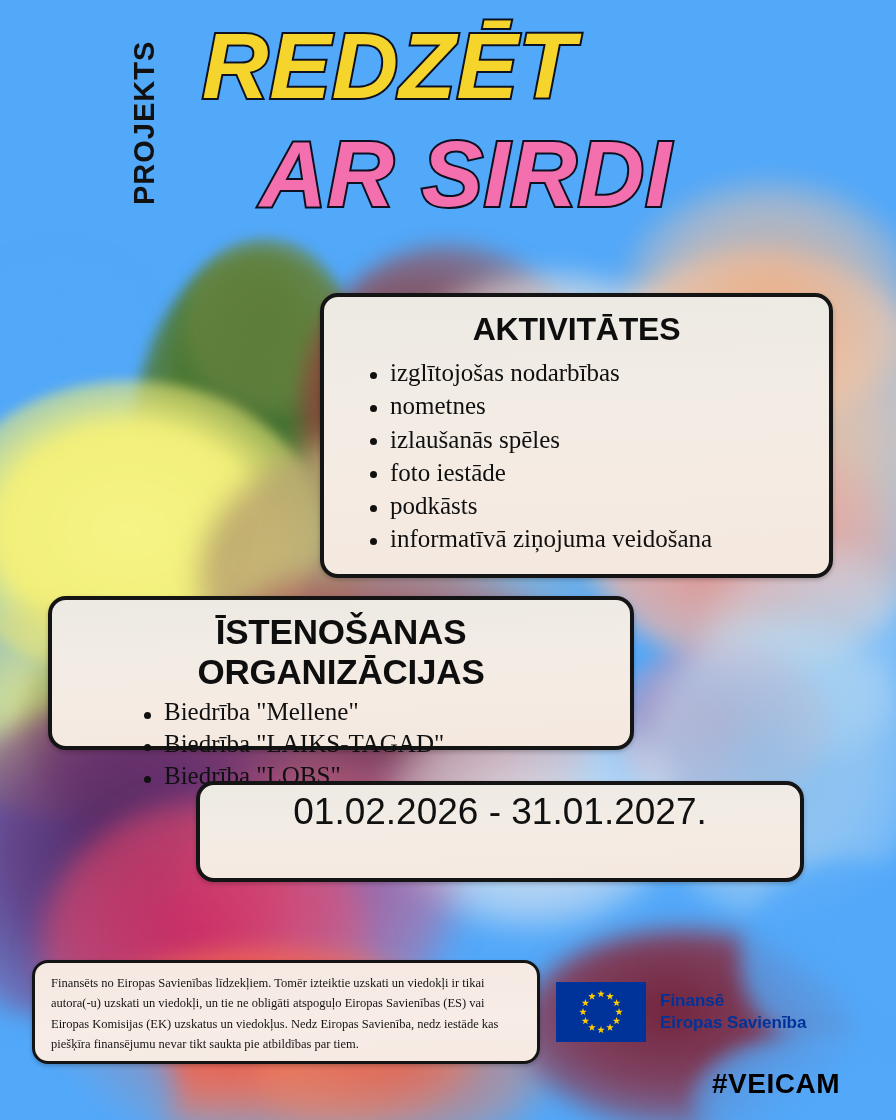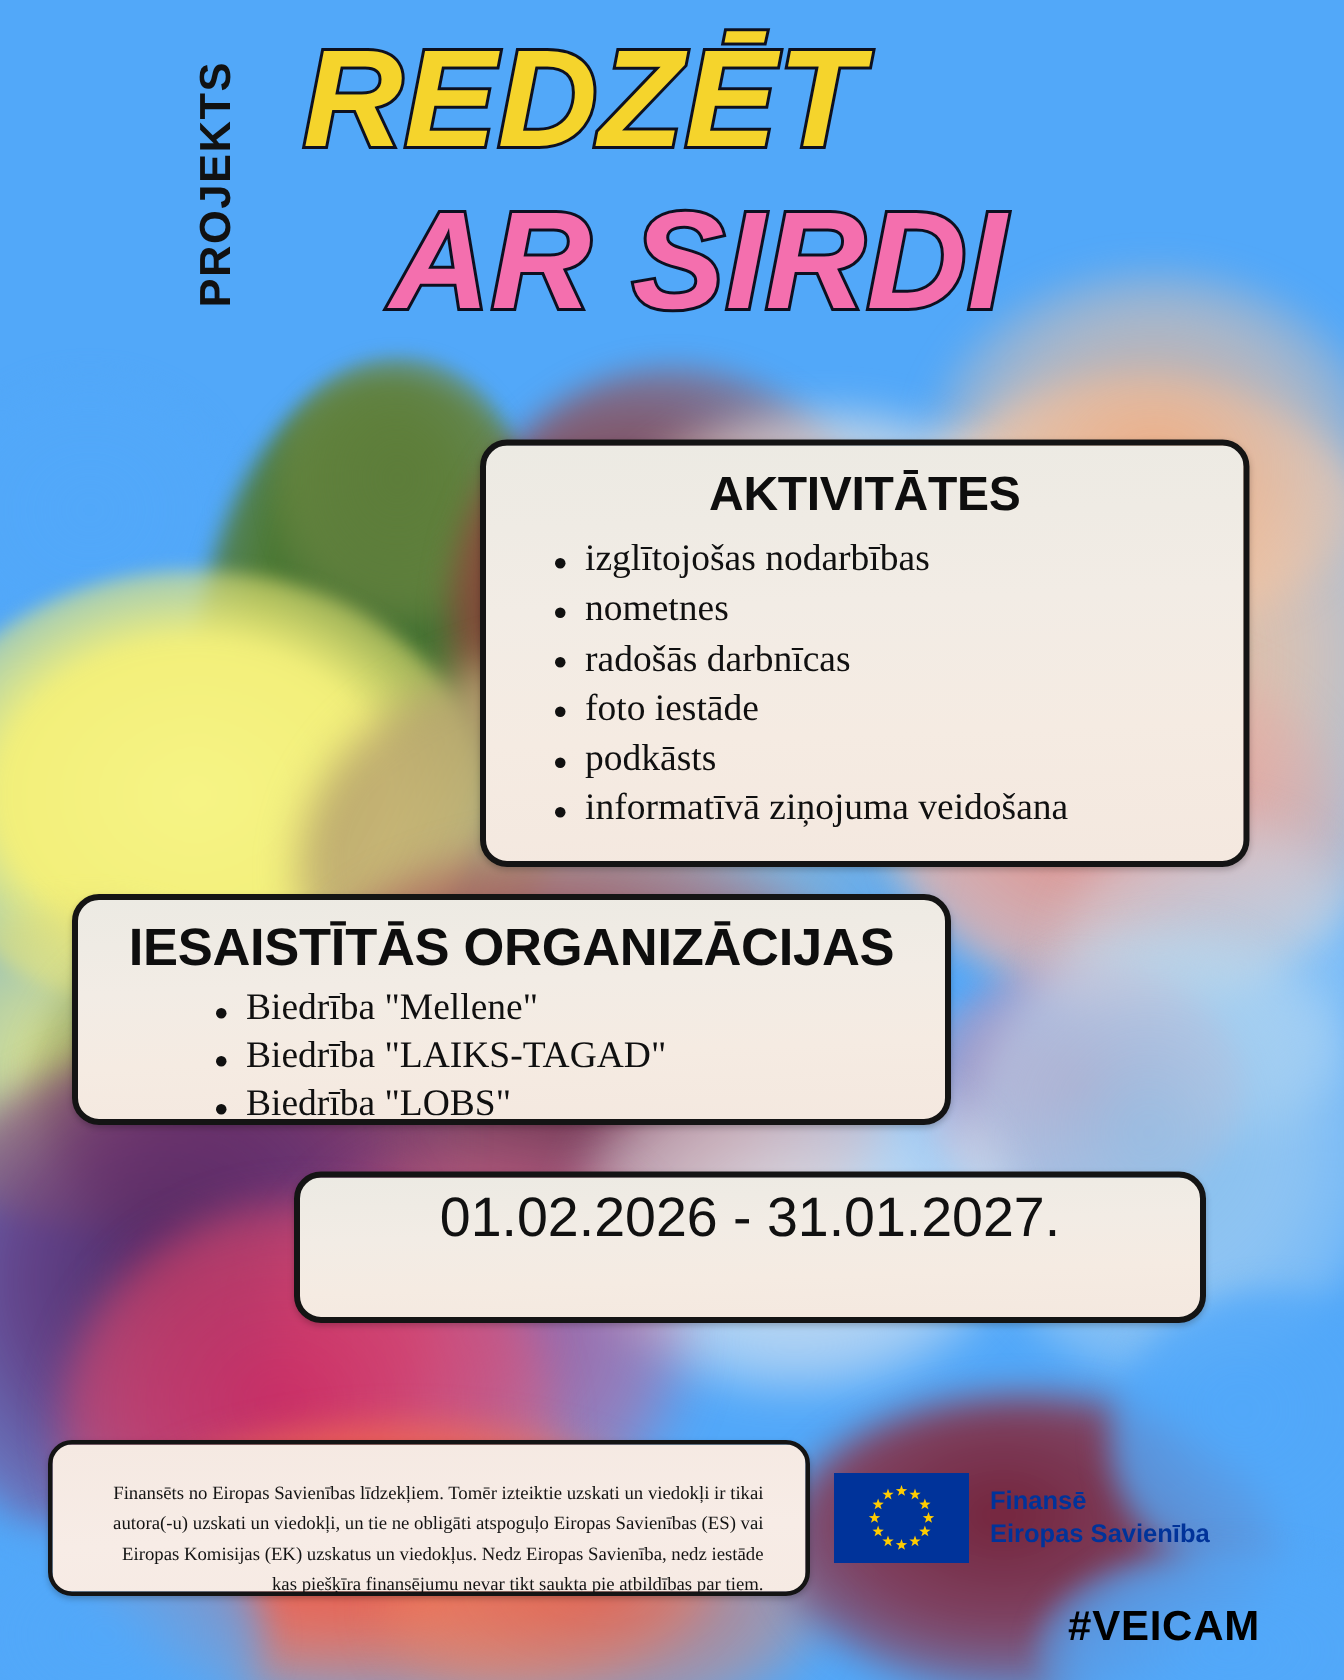--- a/index.html
+++ b/index.html
@@ -294,25 +294,25 @@
   
   #card-disclaimer {
     left: 32px; top: 960px;
     width: 508px; height: 104px;
     border-width: 3px;
     border-radius: 16px;
     padding: 10px 16px;
     background: linear-gradient(178deg, #f5e9e2 0%, #f7ece6 60%, #f6eae3 100%);
   }
   #card-disclaimer p {
-    margin: 12px;
+    margin: 0;
     font-family: "Liberation Serif", serif;
     font-size: 12.5px;
     line-height: 1.62;
-    text-align: right;
+    text-align: left;
     color: #141414;
   }
 
   
   .eu-logo {
     position: absolute;
     left: 556px; top: 982px;
     display: flex;
     align-items: center;
     gap: 14px;
@@ -384,29 +384,29 @@
       <div class="title-line title-1">REDZĒT</div>
       <div class="title-line title-2">AR SIRDI</div>
     </div>
   </div>
 
   <div class="card" id="card-activities">
     <div class="card-title">AKTIVITĀTES</div>
     <ul>
       <li>izglītojošas nodarbības</li>
       <li>nometnes</li>
-      <li>radošās darbnīcas</li>
+      <li>izlaušanās spēles</li>
       <li>foto iestāde</li>
       <li>podkāsts</li>
       <li>informatīvā ziņojuma veidošana</li>
     </ul>
   </div>
 
   <div class="card" id="card-orgs">
-    <div class="card-title">IESAISTĪTĀS ORGANIZĀCIJAS</div>
+    <div class="card-title">ĪSTENOŠANAS ORGANIZĀCIJAS</div>
     <ul>
       <li>Biedrība "Mellene"</li>
       <li>Biedrība "LAIKS-TAGAD"</li>
       <li>Biedrība "LOBS"</li>
     </ul>
   </div>
 
   <div class="card" id="card-period">
     <div class="period-dates">01.02.2026 - 31.01.2027.</div>
   </div>

